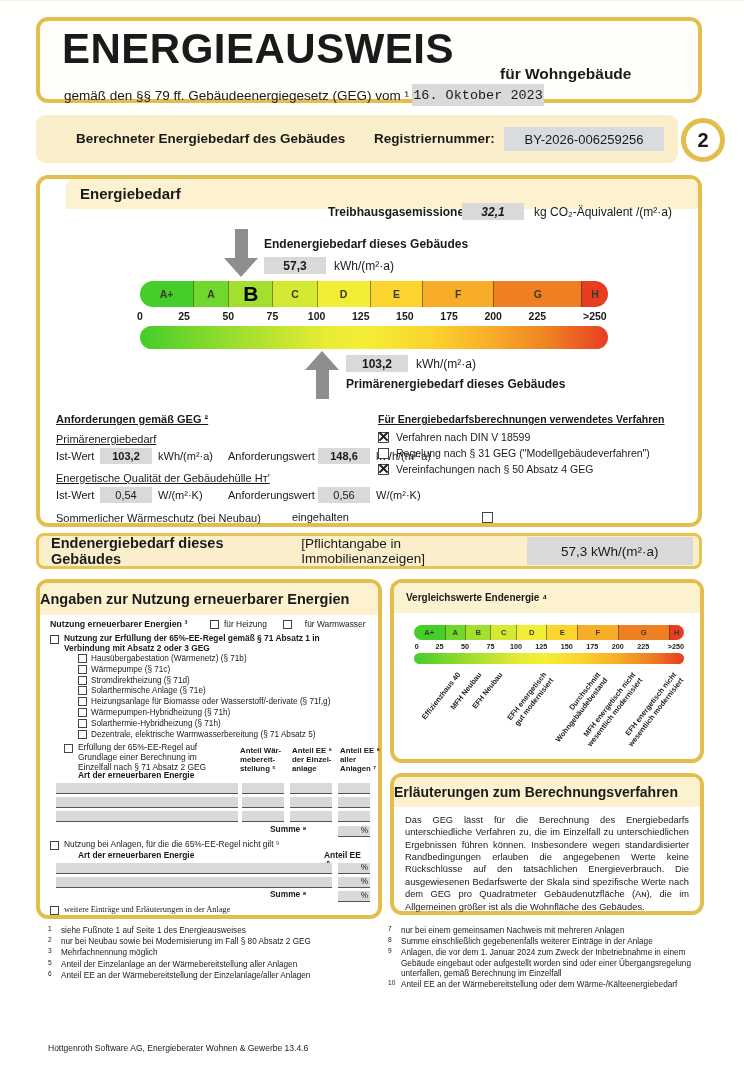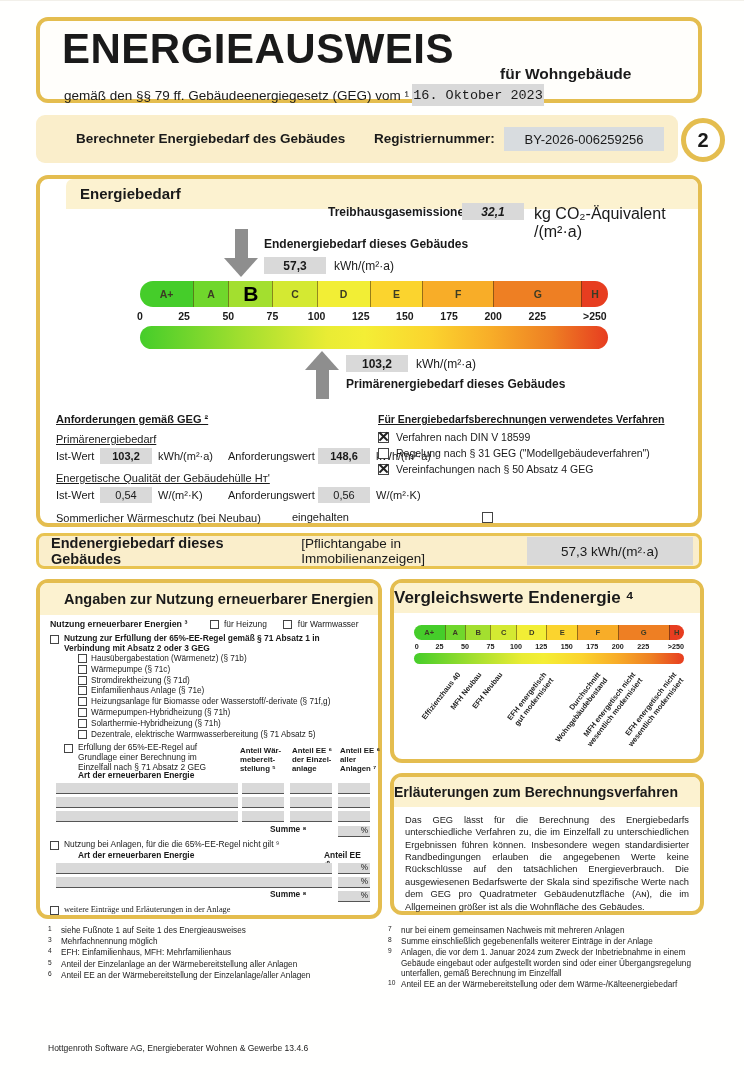--- a/index.html
+++ b/index.html
@@ -75,21 +75,21 @@
 
   <div class="panel" style="left:36px; top:174px; width:666px; height:352px;padding-left:26px;">
     <div class="panel-head" style="height:30px; line-height:30px; padding-left:14px; font-size:15px;">
       <span>Energiebedarf</span>
     </div>
 
     <div class="abs b" style="left:288px; top:26px; font-size:12px;">Treibhausgasemissionen</div>
     <div class="abs vb b" style="left:422px; top:24px; width:62px; height:17px; font-size:12px;font-style:italic;">
       <span>32,1</span>
     </div>
-    <div class="abs" style="left:494px; top:26px; font-size:16px;">kg CO₂-Äquivalent /(m²·a)</div>
+    <div class="abs" style="left:494px; top:26px; font-size:12px;">kg CO₂-Äquivalent /(m²·a)</div>
 
     <div class="arrow-down" style="left:183px; top:50px;">
       <div class="stem" style="height:29px;"></div>
       <div class="head-down"></div>
     </div>
     <div class="abs b" style="left:224px; top:58px; font-size:12px;">Endenergiebedarf dieses Gebäudes</div>
     <div class="abs vb b" style="left:224px; top:78px; width:62px; height:17px; font-size:12px;">
       <span>57,3</span>
     </div>
     <div class="abs" style="left:294px; top:80px; font-size:12px;">kWh/(m²·a)</div>
@@ -211,35 +211,35 @@
   <div class="abs" style="left:36px; top:532px; width:666px; height:36px; background:#faeecb; border:3px solid #e8c351; border-radius:8px;
               display:flex; align-items:center;">
     <span class="b" style="font-size:14.5px; margin-left:12px;">Endenergiebedarf dieses Gebäudes</span>
     <span style="font-size:13.5px; margin-left:6px;">[Pflichtangabe in Immobilienanzeigen]</span>
     <span class="vb" style="margin-left:auto; margin-right:6px; width:168px; height:28px; font-size:13.5px;">
       <span>57,3 kWh/(m²·a)</span>
     </span>
   </div>
 
   <div class="panel" style="left:36px; top:578px; width:346px; height:340px;">
-    <div class="panel-head" style="height:32px; line-height:32px; padding-left:24px; font-size:14.5px;">
+    <div class="panel-head" style="height:32px; line-height:32px; padding-left:0; font-size:14.5px;">
       <span>Angaben zur Nutzung erneuerbarer Energien</span>
     </div>
     <div class="ren-body">
 
       <div style="display:flex; align-items:center; height:13px;">
         <span class="b" style="width:160px; font-size:8.8px;">Nutzung erneuerbarer Energien ³</span>
         <span class="cb">
             <span class="cbm"></span>
           </span>
         <span style="margin:0 16px 0 5px;">für Heizung</span>
         <span class="cb">
             <span class="cbm"></span>
           </span>
-        <span style="margin-left:6px;">für Warmwasser</span>
+        <span style="margin-left:13px;">für Warmwasser</span>
       </div>
 
       <div class="grid-cb" style="margin-top:3px; height:20px;">
         <span class="cb">
             <span class="cbm"></span>
           </span>
         <span class="b" style="width:300px;">Nutzung zur Erfüllung der 65%-EE-Regel gemäß § 71 Absatz 1 in Verbindung mit Absatz 2 oder 3 GEG</span>
       </div>
 
 
@@ -259,21 +259,21 @@
         <div class="opt">
             <span class="cb">
               <span class="cbm"></span>
             </span>
             <span>Stromdirektheizung (§ 71d)</span>
           </div>
         <div class="opt">
             <span class="cb">
               <span class="cbm"></span>
             </span>
-            <span>Einfamilienhaus Anlage (§ 71e)</span>
+            <span>Solarthermische Anlage (§ 71e)</span>
           </div>
         <div class="opt">
             <span class="cb">
               <span class="cbm"></span>
             </span>
             <span>Heizungsanlage für Biomasse oder Wasserstoff/-derivate (§ 71f,g)</span>
           </div>
         <div class="opt">
             <span class="cb">
               <span class="cbm"></span>
@@ -358,21 +358,21 @@
       <div class="grid-cb" style="margin-top:2px; height:11px;font-family:Liberation Serif, serif;">
         <span class="cb">
             <span class="cbm"></span>
           </span>
         <span>weitere Einträge und Erläuterungen in der Anlage</span>
       </div>
     </div>
   </div>
 
   <div class="panel" style="left:390px; top:578px; width:314px; height:184px;">
-    <div class="panel-head" style="height:30px; line-height:30px; font-size:17px;">
+    <div class="panel-head" style="height:30px; line-height:30px; padding-left:12px; font-size:10px;">
       <span>Vergleichswerte Endenergie ⁴</span>
     </div>
 
     <div class="band abs" style="left:20px; top:42px; width:270px; height:15px; border-radius:8px;">
       <div class="seg" style="flex-basis:11.32%; background:#45cd2a; font-size:7.6px;">
           <span>A+</span>
         </div>
       <div class="seg" style="flex-basis:7.55%; background:#70d72c; font-size:7.6px;">
           <span>A</span>
         </div>
@@ -436,28 +436,28 @@
     </div>
     <div style="padding:7px 11px 0 11px; font-size:9.3px; line-height:1.33; text-align:justify;">Das GEG lässt für die Berechnung des Energiebedarfs unterschiedliche Verfahren zu, die im Einzelfall zu unterschiedlichen Ergebnissen führen können. Insbesondere wegen standardisierter Randbedingungen erlauben die angegebenen Werte keine Rückschlüsse auf den tatsächlichen Energieverbrauch. Die ausgewiesenen Bedarfswerte der Skala sind spezifische Werte nach dem GEG pro Quadratmeter Gebäudenutzfläche (Aɴ), die im Allgemeinen größer ist als die Wohnfläche des Gebäudes.</div>
   </div>
 
   <div class="abs" style="left:48px; top:925px; width:332px;">
     <div class="fn">
         <span class="n">1</span>
         <span>siehe Fußnote 1 auf Seite 1 des Energieausweises</span>
       </div>
     <div class="fn">
+        <span class="n">2</span>
+        <span>nur bei Neubau sowie bei Modernisierung im Fall § 80 Absatz 2 GEG</span>
+      </div>
+    <div class="fn">
         <span class="n">3</span>
         <span>Mehrfachnennung möglich</span>
       </div>
     <div class="fn">
-        <span class="n">4</span>
-        <span>EFH: Einfamilienhaus, MFH: Mehrfamilienhaus</span>
-      </div>
-    <div class="fn">
         <span class="n">5</span>
         <span>Anteil der Einzelanlage an der Wärmebereitstellung aller Anlagen</span>
       </div>
     <div class="fn">
         <span class="n">6</span>
         <span>Anteil EE an der Wärmebereitstellung der Einzelanlage/aller Anlagen</span>
       </div>
   </div>
   <div class="abs" style="left:388px; top:925px; width:328px;">
     <div class="fn">

